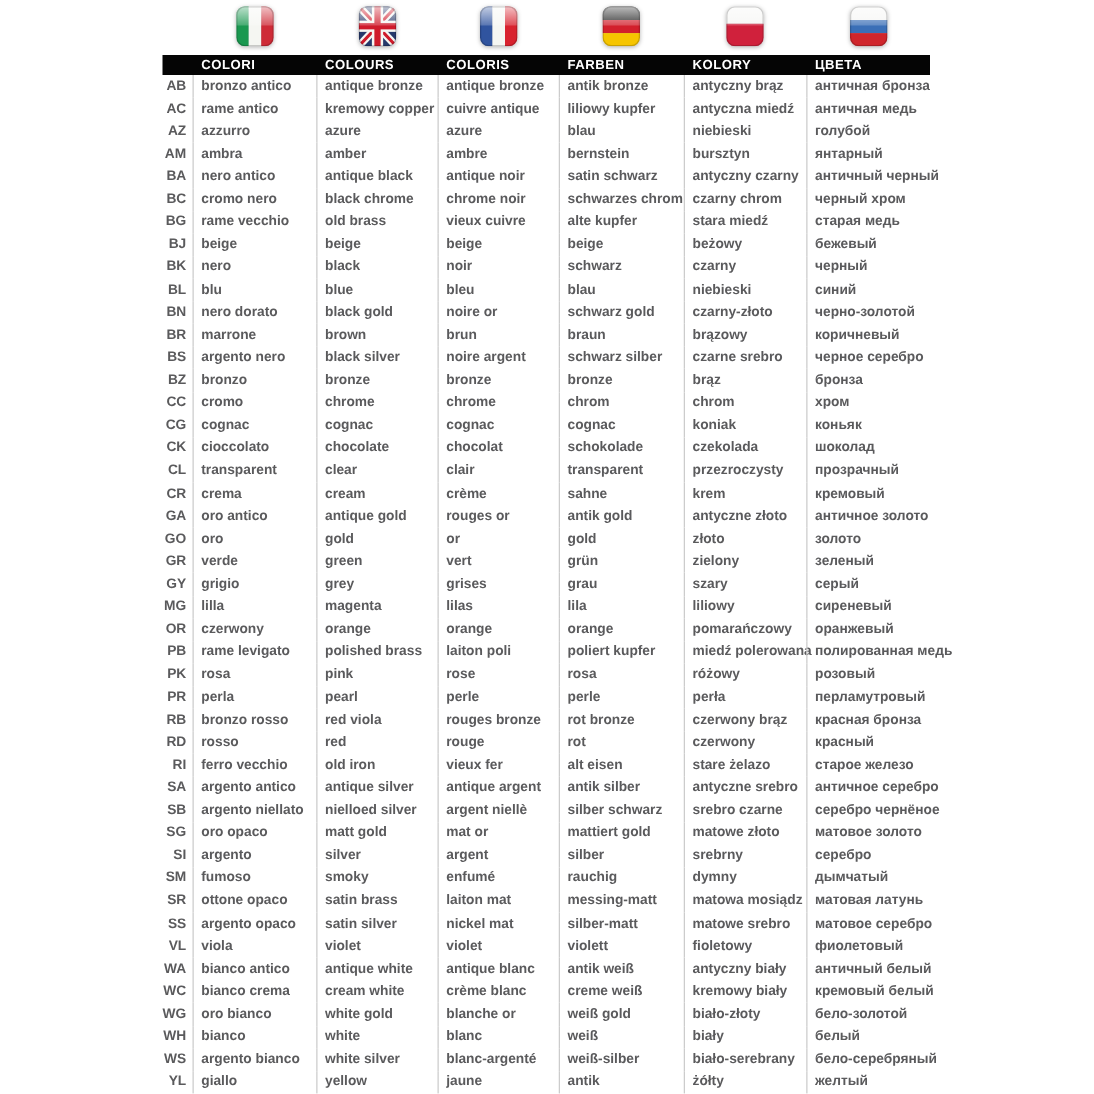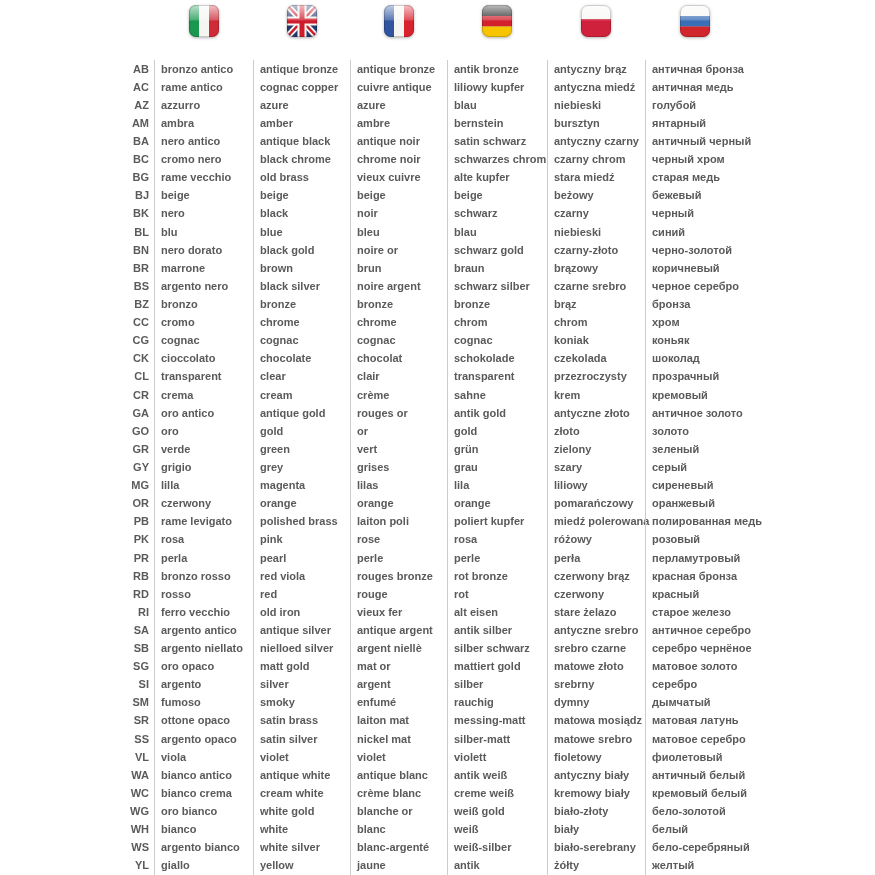--- a/index.html
+++ b/index.html
@@ -117,32 +117,41 @@
           <rect width="30" height="11" fill="#f6f6f4"></rect>
           <rect y="11" width="30" height="10.5" fill="#3a6fb7"></rect>
           <rect y="21.5" width="30" height="10.5" fill="#d0262c"></rect>
         </g>
         <rect width="30" height="32" rx="7" fill="url(#glossGrad)"></rect>
         <rect x="0.5" y="0.5" width="29" height="31" rx="6.5" fill="none" stroke="rgba(0,0,0,0.18)"></rect>
       </svg>
     </div>
   </div>
 
+  <div class="header-bar cols">
+    <div></div>
+    <div class="header-label">COLORI</div>
+    <div class="header-label">COLOURS</div>
+    <div class="header-label">COLORIS</div>
+    <div class="header-label">FARBEN</div>
+    <div class="header-label">KOLORY</div>
+    <div class="header-label">ЦВЕТА</div>
+  </div>
 
   <div class="table-body cols">
       <div class="cell cell-code">AB</div>
       <div class="cell cell-lang">bronzo antico</div>
       <div class="cell cell-lang">antique bronze</div>
       <div class="cell cell-lang">antique bronze</div>
       <div class="cell cell-lang">antik bronze</div>
       <div class="cell cell-lang">antyczny brąz</div>
       <div class="cell cell-lang">античная бронза</div>
       <div class="cell cell-code">AC</div>
       <div class="cell cell-lang">rame antico</div>
-      <div class="cell cell-lang">cognac copper</div>
+      <div class="cell cell-lang">kremowy copper</div>
       <div class="cell cell-lang">cuivre antique</div>
       <div class="cell cell-lang">liliowy kupfer</div>
       <div class="cell cell-lang">antyczna miedź</div>
       <div class="cell cell-lang">античная медь</div>
       <div class="cell cell-code">AZ</div>
       <div class="cell cell-lang">azzurro</div>
       <div class="cell cell-lang">azure</div>
       <div class="cell cell-lang">azure</div>
       <div class="cell cell-lang">blau</div>
       <div class="cell cell-lang">niebieski</div>

